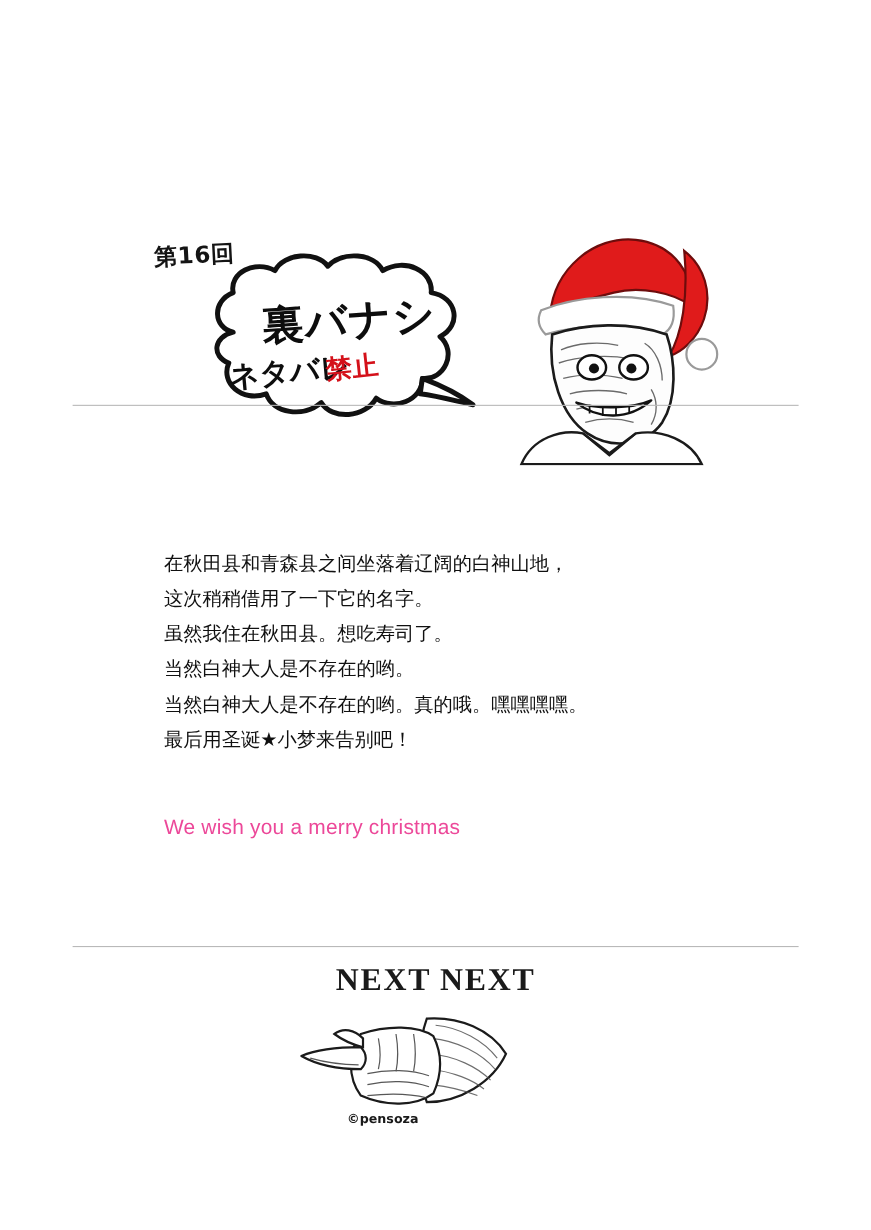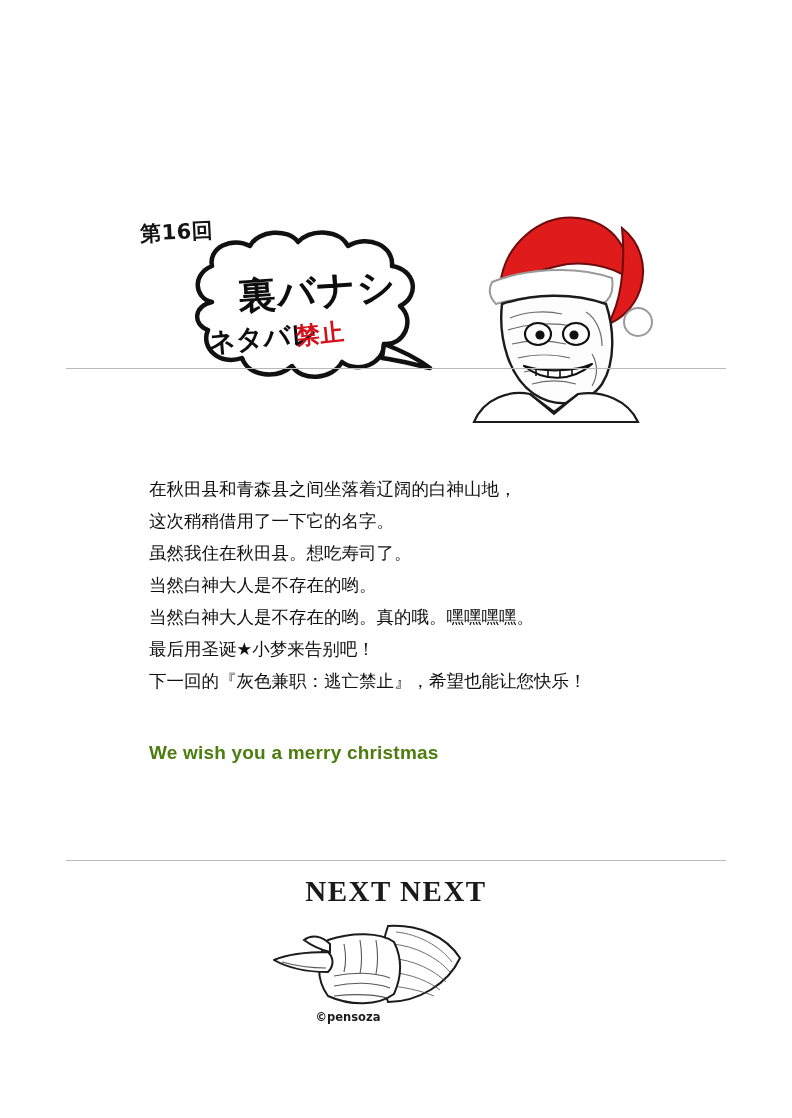--- a/index.html
+++ b/index.html
@@ -100,39 +100,39 @@
     height: 1px;
     background: #b9b9b9;
   }
   .rule-top { top: 368px; }
   .rule-bottom { top: 860px; }
 
   
   .body-copy {
     position: absolute;
     left: 149px;
-    top: 476px;
+    top: 500px;
     width: 560px;
   }
   .body-copy p {
     margin: 0 0 6px 0;
     font-family: "DejaVu Sans", sans-serif;
     font-size: 17.5px;
     line-height: 26px;
     color: #101010;
     white-space: nowrap;
   }
   .greeting {
     position: absolute;
     left: 149px;
     top: 742px;
     font-family: "Liberation Sans", sans-serif;
     font-size: 19px;
-    font-weight: bold;
-    color: #4d7c0f;
+    font-weight: normal;
+    color: #ec4899;
     letter-spacing: 0.2px;
   }
 
   
   .next-page-label {
     position: absolute;
     left: 0;
     top: 875px;
     width: 792px;
     text-align: center;
@@ -240,21 +240,20 @@
 
 <div class="rule rule-top"></div>
 
 <div class="body-copy">
   <p>在秋田县和青森县之间坐落着辽阔的白神山地，</p>
   <p>这次稍稍借用了一下它的名字。</p>
   <p>虽然我住在秋田县。想吃寿司了。</p>
   <p>当然白神大人是不存在的哟。</p>
   <p>当然白神大人是不存在的哟。真的哦。嘿嘿嘿嘿。</p>
   <p>最后用圣诞★小梦来告别吧！</p>
-  <p>下一回的『灰色兼职：逃亡禁止』，希望也能让您快乐！</p>
 </div>
 
 <div class="greeting">We wish you a merry christmas</div>
 
 <div class="rule rule-bottom"></div>
 
 <div class="next-page-label">NEXT NEXT</div>
 
 <div class="hand">
   <svg width="200" height="110" viewBox="0 0 200 110" aria-hidden="true">

